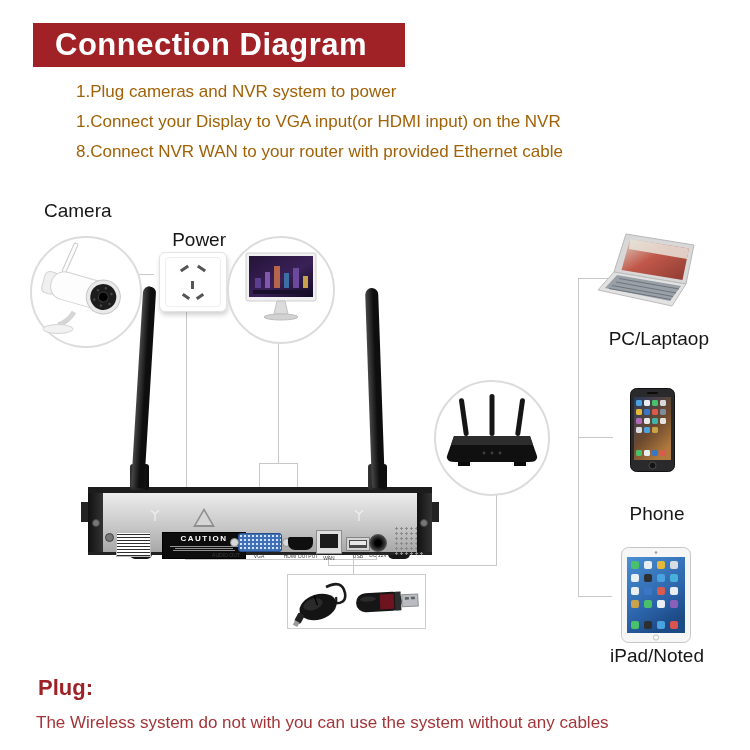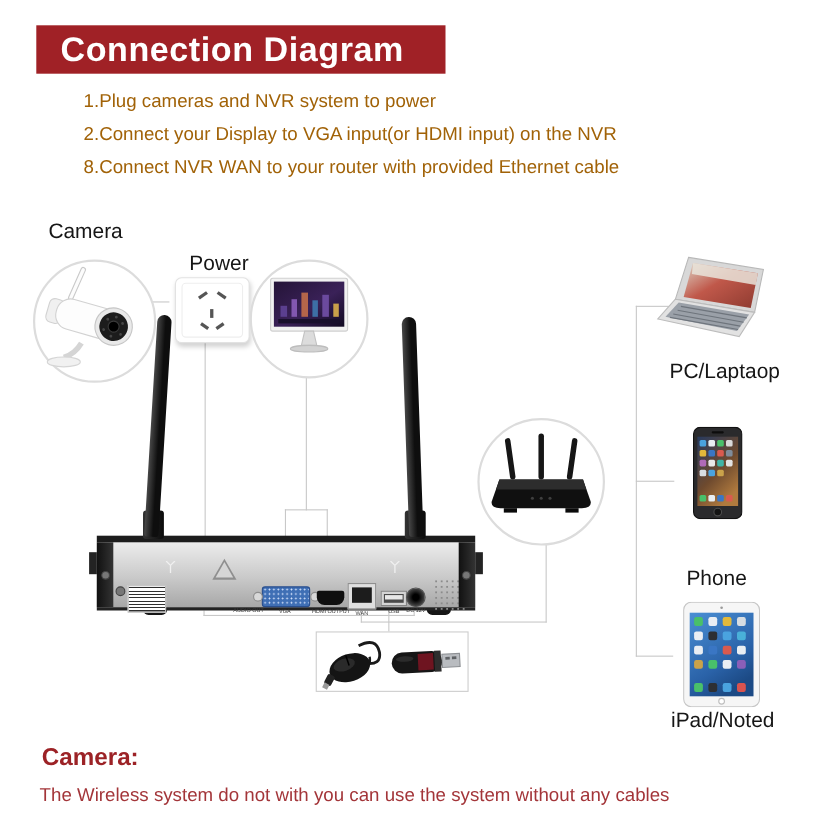--- a/index.html
+++ b/index.html
@@ -67,21 +67,21 @@
   .notetext{left:36px;top:713px;font-size:17px;color:#a33539;white-space:nowrap;}
   svg{display:block;}
 </style>
 </head>
 <body>
 
 <div class="abs banner">
   <span>Connection Diagram</span>
 </div>
 <div class="abs instr" style="top:82px;">1.Plug cameras and NVR system to power</div>
-<div class="abs instr" style="top:112px;">2.Connect your Display to VGA input(or HDMI input) on the NVR</div>
+<div class="abs instr" style="top:112px;">1.Connect your Display to VGA input(or HDMI input) on the NVR</div>
 <div class="abs instr" style="top:142px;">8.Connect NVR WAN to your router with provided Ethernet cable</div>
 
 <div class="abs ln" style="left:134px;top:274px;width:20px;height:1px;"></div>
 <div class="abs ln" style="left:186px;top:311px;width:1px;height:177px;"></div>
 <div class="abs ln" style="left:185px;top:555px;width:1px;height:5px;"></div>
 <div class="abs ln" style="left:185px;top:559px;width:192px;height:1px;"></div>
 <div class="abs ln" style="left:376px;top:555px;width:1px;height:5px;"></div>
 <div class="abs ln" style="left:278px;top:338px;width:1px;height:126px;"></div>
 <div class="abs ln" style="left:259px;top:463px;width:39px;height:1px;"></div>
 <div class="abs ln" style="left:259px;top:463px;width:1px;height:25px;"></div>
@@ -218,21 +218,21 @@
         <rect x="14" y="39" width="6" height="6" rx="1.4" fill="#4aa3df"></rect>
       <rect x="22" y="39" width="6" height="6" rx="1.4" fill="#caa24a"></rect>
       <rect x="6" y="62" width="6" height="6" rx="1.4" fill="#49c06a"></rect>
         <rect x="14" y="62" width="6" height="6" rx="1.4" fill="#e8eef2"></rect>
       <rect x="22" y="62" width="6" height="6" rx="1.4" fill="#3a76c4"></rect>
         <rect x="30" y="62" width="6" height="6" rx="1.4" fill="#d95a4e"></rect>
     </g>
     <circle cx="22.5" cy="77.5" r="3.5" fill="#141414" stroke="#4c4c4c"></circle>
   </svg>
 </div>
-<div class="abs lbl" style="left:624px;top:516px;width:66px;text-align:left;">Phone</div>
+<div class="abs lbl" style="left:624px;top:503px;width:66px;text-align:center;">Phone</div>
 
 <div class="abs" style="left:621px;top:547px;width:70px;height:96px;z-index:2;">
   <svg width="70" height="96" viewBox="0 0 70 96">
     <defs>
       <linearGradient id="ibg" x1="0" y1="0" x2=".5" y2="1">
         <stop offset="0" stop-color="#4a8fd4"></stop>
           <stop offset=".7" stop-color="#2a62a8"></stop>
           <stop offset="1" stop-color="#1c4a85"></stop>
       </linearGradient>
     </defs>
@@ -282,20 +282,26 @@
   <div class="screw" style="right:4px;top:26px;"></div>
   <div class="screw" style="left:17px;top:40px;width:7px;height:7px;"></div>
   <div class="barcode"></div>
   <svg class="antglyph" style="left:62px;top:17px;" viewBox="0 0 10 12">
     <path d="M5,11 V4 M5,4 L1,0 M5,4 L9,0" stroke="#f0f0f0" stroke-width="1.2" fill="none"></path>
   </svg>
   <svg class="antglyph" style="left:266px;top:17px;" viewBox="0 0 10 12">
     <path d="M5,11 V4 M5,4 L1,0 M5,4 L9,0" stroke="#f0f0f0" stroke-width="1.2" fill="none"></path>
   </svg>
   <div class="tri"></div>
+  <div class="caution">
+    <div class="ct">CAUTION</div>
+    <div class="cl"></div>
+    <div class="cl" style="width:58px;"></div>
+    <div class="cl" style="width:62px;"></div>
+  </div>
   <div class="plabel" style="left:118px;top:59px;width:40px;">AUDIO OUT</div>
   <div class="vga"></div>
   <div class="vscrew" style="left:142px;"></div>
   <div class="vscrew" style="left:194px;"></div>
   <div class="plabel" style="left:157px;top:60px;width:28px;">VGA</div>
   <div class="hdmi"></div>
   <div class="plabel" style="left:193px;top:60px;width:40px;">HDMI OUTPUT</div>
   <div class="rj45">
       <div class="hole"></div>
     </div>
@@ -328,14 +334,14 @@
       <rect x="26" y="19" width="14" height="15" fill="#6e1420"></rect>
       <rect x="41" y="17" width="6" height="19" fill="#2e2e2e"></rect>
       <rect x="48" y="20.5" width="16" height="12" fill="#b9bcc0" stroke="#8d9094"></rect>
       <rect x="51" y="23" width="4" height="2.5" fill="#5e6164"></rect>
       <rect x="57" y="23" width="4" height="2.5" fill="#5e6164"></rect>
       <ellipse cx="14" cy="23" rx="8" ry="2.5" fill="#3a3a3a" opacity=".6"></ellipse>
     </g>
   </svg>
 </div>
 
-<div class="abs noted">Camera:</div>
+<div class="abs noted">Plug:</div>
 <div class="abs notetext">The Wireless system do not with you can use the system without any cables</div>
 
 </body></html>

